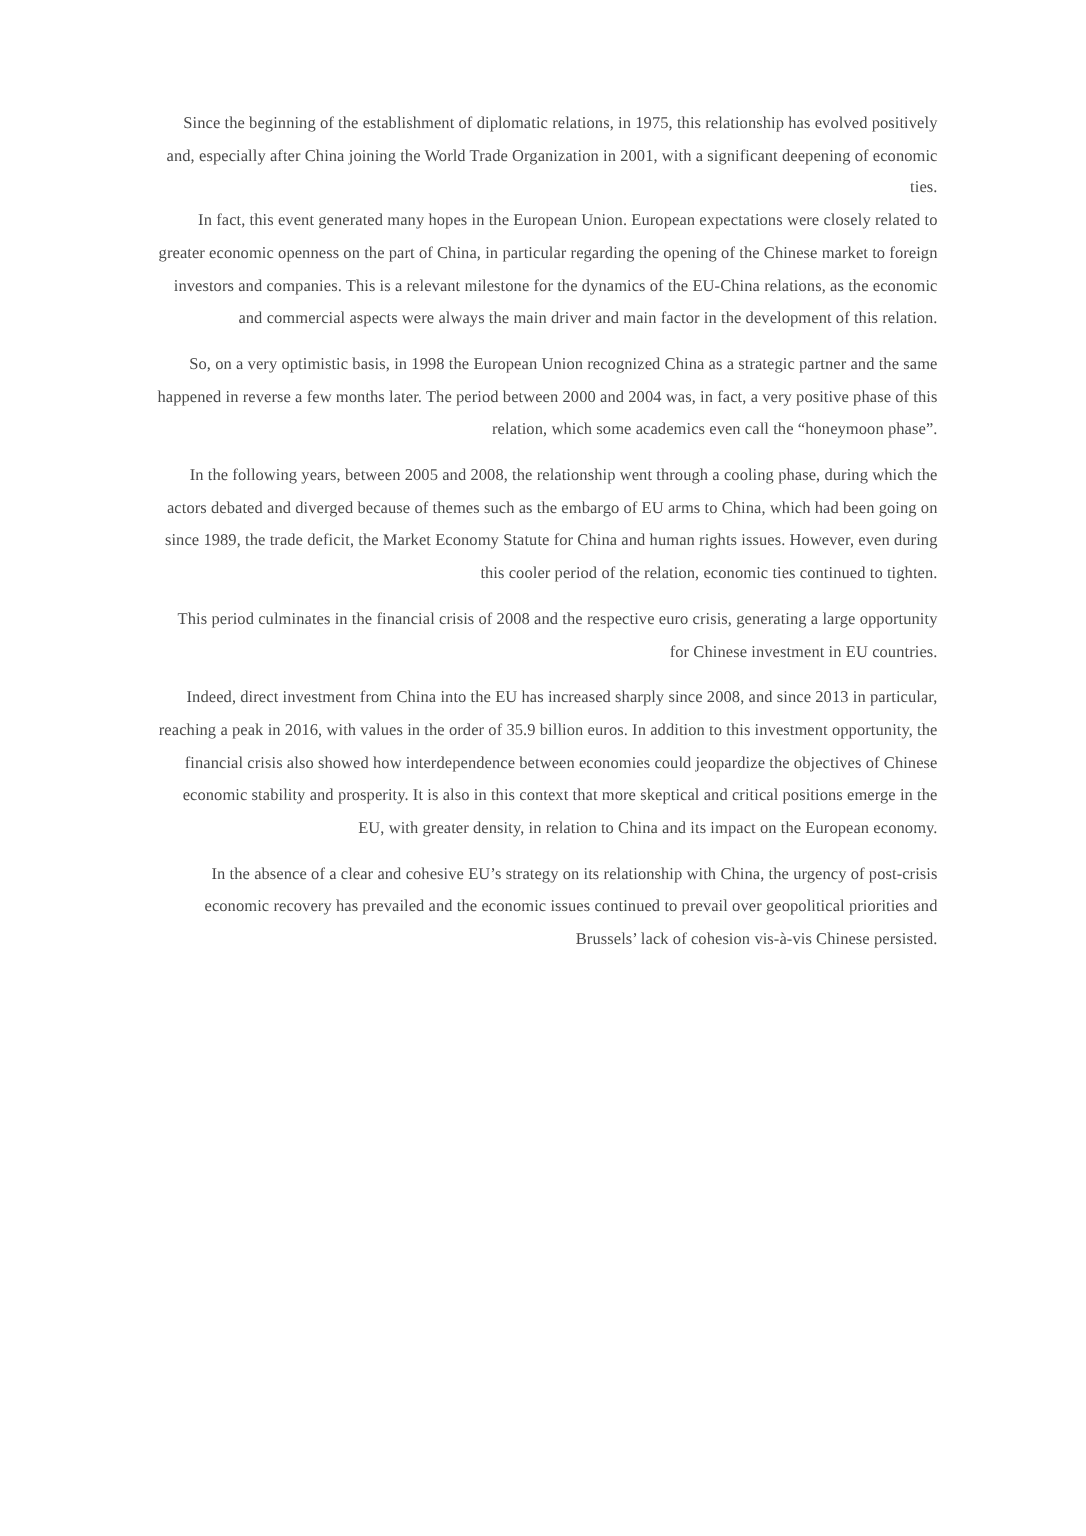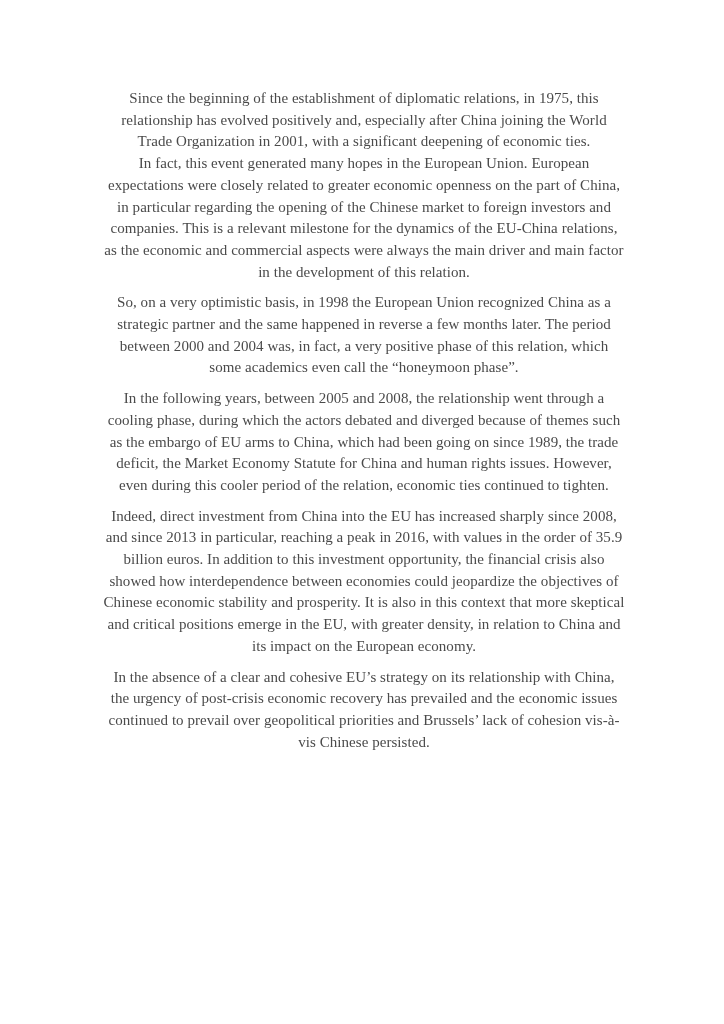--- a/index.html
+++ b/index.html
@@ -10,41 +10,42 @@
   .page {
     position: relative;
     width: 724px;
     height: 1024px;
     background: #ffffff;
     overflow: hidden;
     font-family: "Liberation Serif", serif;
   }
   .content {
     position: absolute;
-    top: 88px;
+    top: 72px;
     left: 103px;
     width: 522px;
     color: #4a4a4a;
-    font-size: 15px;
+    font-size: 11px;
     line-height: 21.7px;
-    text-align: center;
+    text-align: right;
     letter-spacing: 0.05px;
   }
   .content p {
     margin: 0 0 9px 0;
   }
   .content p.tight {
     margin-bottom: 0;
   }
 </style>
 </head>
 <body>
 
 <div class="page">
   <div class="content">
     <p class="tight">Since the beginning of the establishment of diplomatic relations, in 1975, this relationship has evolved positively and, especially after China joining the World Trade Organization in 2001, with a significant deepening of economic ties.</p>
     <p>In fact, this event generated many hopes in the European Union. European expectations were closely related to greater economic openness on the part of China, in particular regarding the opening of the Chinese market to foreign investors and companies. This is a relevant milestone for the dynamics of the EU-China relations, as the economic and commercial aspects were always the main driver and main factor in the development of this relation.</p>
     <p>So, on a very optimistic basis, in 1998 the European Union recognized China as a strategic partner and the same happened in reverse a few months later. The period between 2000 and 2004 was, in fact, a very positive phase of this relation, which some academics even call the “honeymoon phase”.</p>
     <p>In the following years, between 2005 and 2008, the relationship went through a cooling phase, during which the actors debated and diverged because of themes such as the embargo of EU arms to China, which had been going on since 1989, the trade deficit, the Market Economy Statute for China and human rights issues. However, even during this cooler period of the relation, economic ties continued to tighten.</p>
+    <p>This period culminates in the financial crisis of 2008 and the respective euro crisis, generating a large opportunity for Chinese investment in EU countries.</p>
     <p>Indeed, direct investment from China into the EU has increased sharply since 2008, and since 2013 in particular, reaching a peak in 2016, with values in the order of 35.9 billion euros. In addition to this investment opportunity, the financial crisis also showed how interdependence between economies could jeopardize the objectives of Chinese economic stability and prosperity. It is also in this context that more skeptical and critical positions emerge in the EU, with greater density, in relation to China and its impact on the European economy.</p>
     <p>In the absence of a clear and cohesive EU’s strategy on its relationship with China, the urgency of post-crisis economic recovery has prevailed and the economic issues continued to prevail over geopolitical priorities and Brussels’ lack of cohesion vis-à-vis Chinese persisted.</p>
   </div>
 </div>
 
 </body></html>

